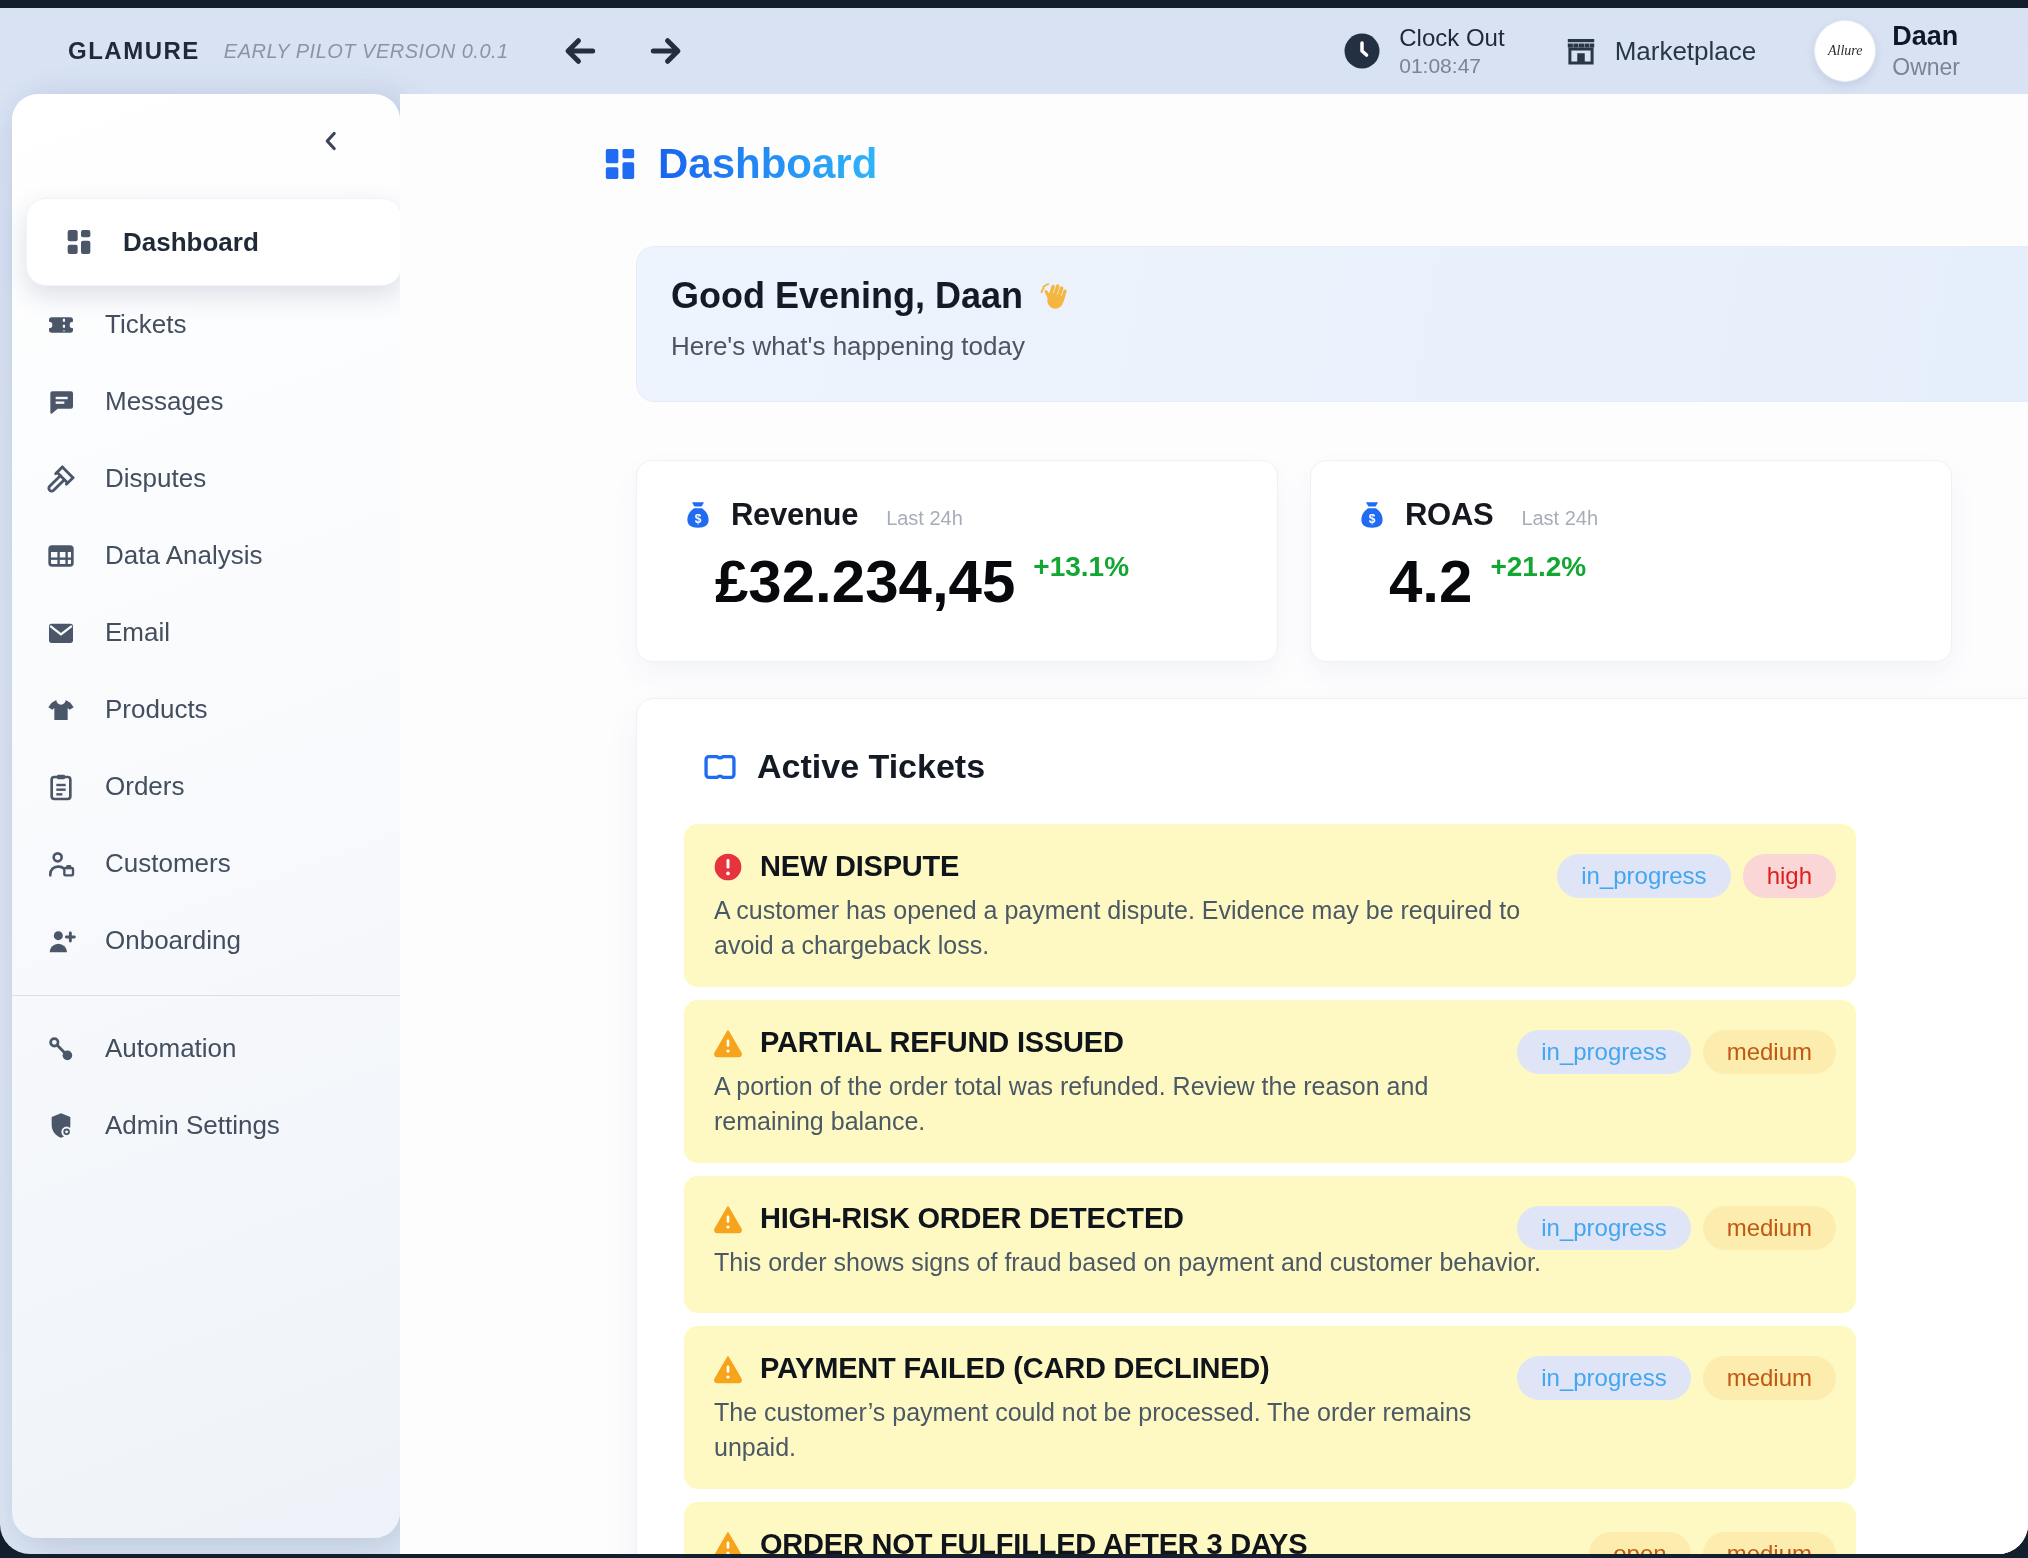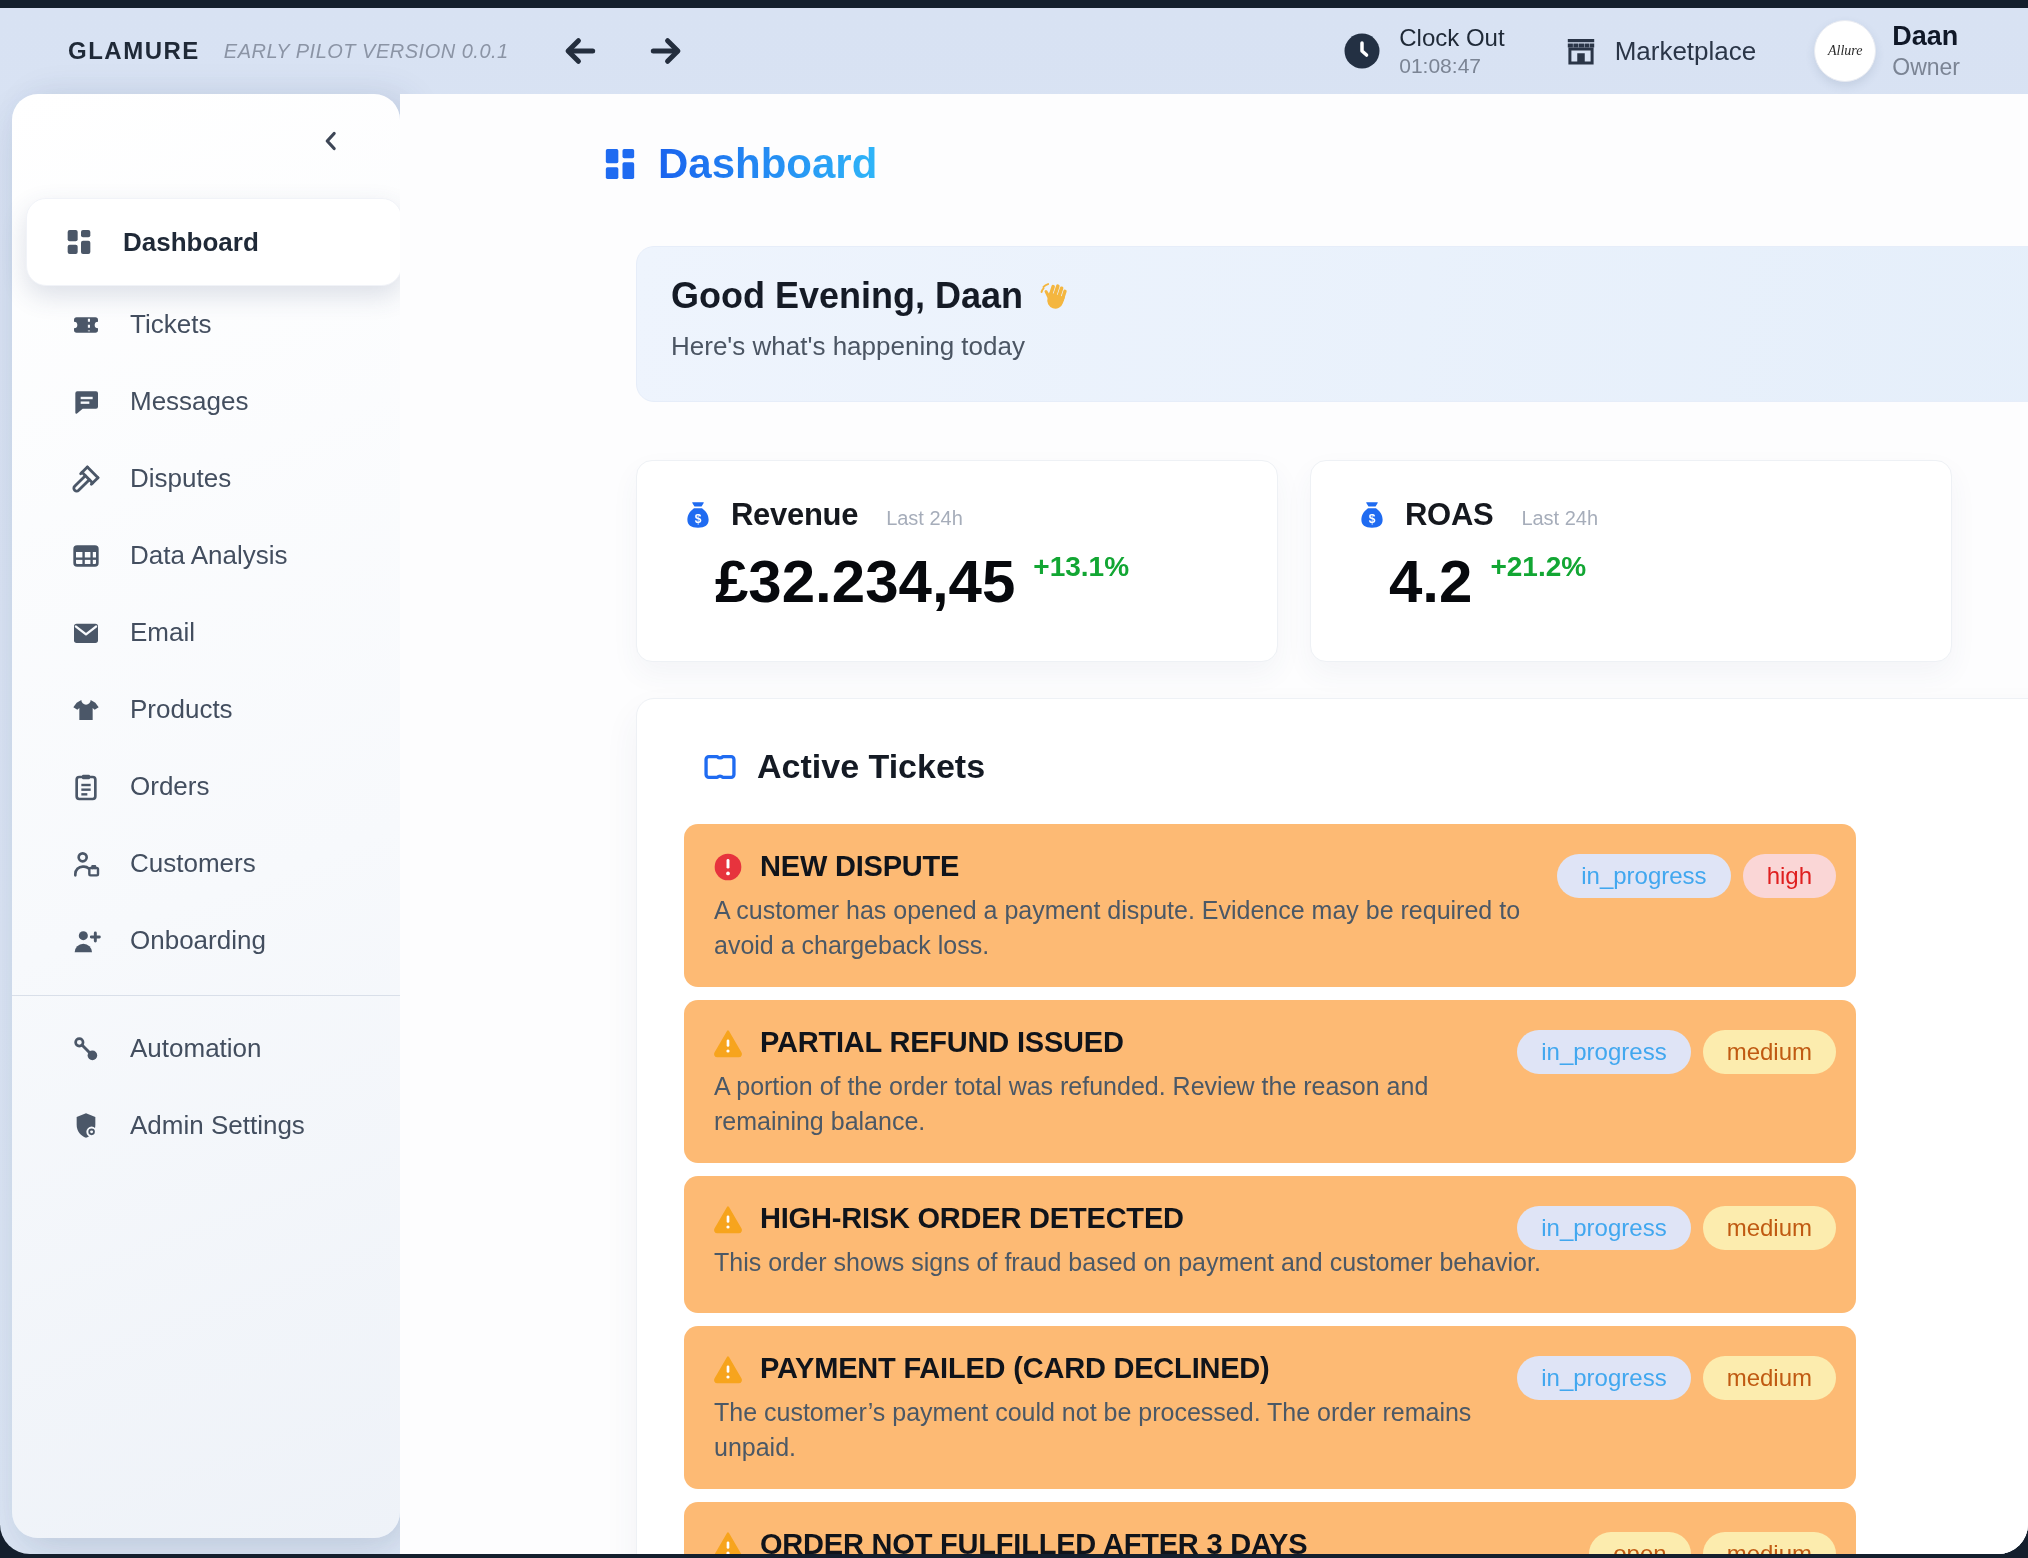--- a/index.html
+++ b/index.html
@@ -29,21 +29,21 @@
   .user-role { font-size:23px; color:#7b8494; margin-top:2px; }
 
   
   .sidebar { position:absolute; left:12px; top:86px; width:388px; height:1444px;
              background:linear-gradient(160deg,#ffffff 0%,#f7f9fc 55%,#eef2f8 100%);
              border-radius:26px;
              box-shadow:14px 0 34px rgba(50,70,110,.10), 0 18px 40px rgba(50,70,110,.10); }
   .collapse-btn { position:absolute; top:30px; right:50px; width:34px; height:34px; border:none;
                   background:transparent; color:#3d4656; cursor:pointer; padding:0; }
   .menu { position:absolute; top:104px; left:0; width:100%; }
-  .item { display:flex; align-items:center; height:77px; padding-left:58px;
+  .item { display:flex; align-items:center; height:77px; padding-left:33px;
           color:#434e5f; font-size:26px; font-weight:500; cursor:pointer; }
   .item .ico { width:32px; height:32px; margin-right:28px; color:#4b5768; flex:none; }
   .item.active { height:88px; margin:0 4px 0 14px; width:calc(100% - 12px); padding-left:36px;
                  background:#ffffff; border-radius:20px; font-weight:700; color:#1f2937;
                  box-shadow:0 10px 26px rgba(50,70,110,.16); border:1px solid #f1f3f8; }
   .menu-divider { height:1px; background:#d9dfe9; margin:16px 0 14px 0; }
 
   
   .main { position:absolute; left:400px; top:86px; width:1628px; height:1468px;
           background:#fdfdfe; overflow:hidden; }
@@ -68,21 +68,21 @@
   .stat-value-row { margin-top:14px; padding-left:34px; display:flex; align-items:flex-start; gap:18px; }
   .stat-value { font-size:60px; font-weight:800; color:#07090d; }
   .stat-delta { font-size:28px; font-weight:700; color:#12a633; margin-top:4px; }
 
   .tickets-card { position:absolute; left:236px; top:604px; width:1560px; height:900px;
                   background:#fff; border:1px solid #eef1f5; border-radius:18px;
                   box-shadow:0 16px 36px rgba(50,70,110,.06); padding:48px 0 0 47px; }
   .tickets-head { display:flex; align-items:center; gap:18px; padding-left:17px; }
   .tickets-title { font-size:34px; font-weight:800; color:#141a24; }
   .ticket-list { margin-top:38px; display:flex; flex-direction:column; gap:13px; width:1172px; }
-  .ticket { position:relative; background:#fdba74; border-radius:14px; min-height:137px;
+  .ticket { position:relative; background:#fef9c3; border-radius:14px; min-height:137px;
             padding:26px 30px 24px 28px; cursor:pointer; }
   .t-head { display:flex; align-items:center; gap:16px; }
   .t-title { font-size:29px; font-weight:800; color:#10141b; letter-spacing:-.2px; }
   .t-desc { margin:10px 0 0 2px; font-size:25px; color:#4b5866; line-height:1.4; max-width:830px; }
   .badges { position:absolute; top:30px; right:20px; display:flex; gap:12px; }
   .pill { font-size:24px; padding:8px 24px; border-radius:999px; white-space:nowrap; }
   .pill.status { background:#dfe4f6; color:#41a7ef;text-align:center; }
   .pill.high   { background:#fad6d6; color:#df1f1f; }
   .pill.med    { background:#fcecae; color:#c05a12; }
   svg { display:block; }

